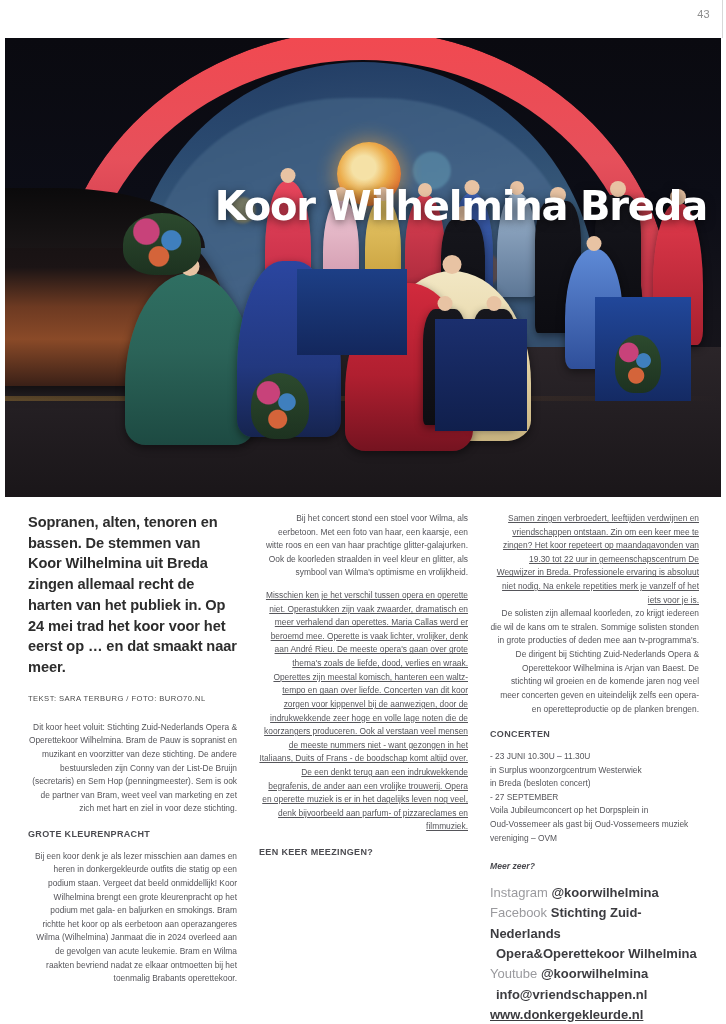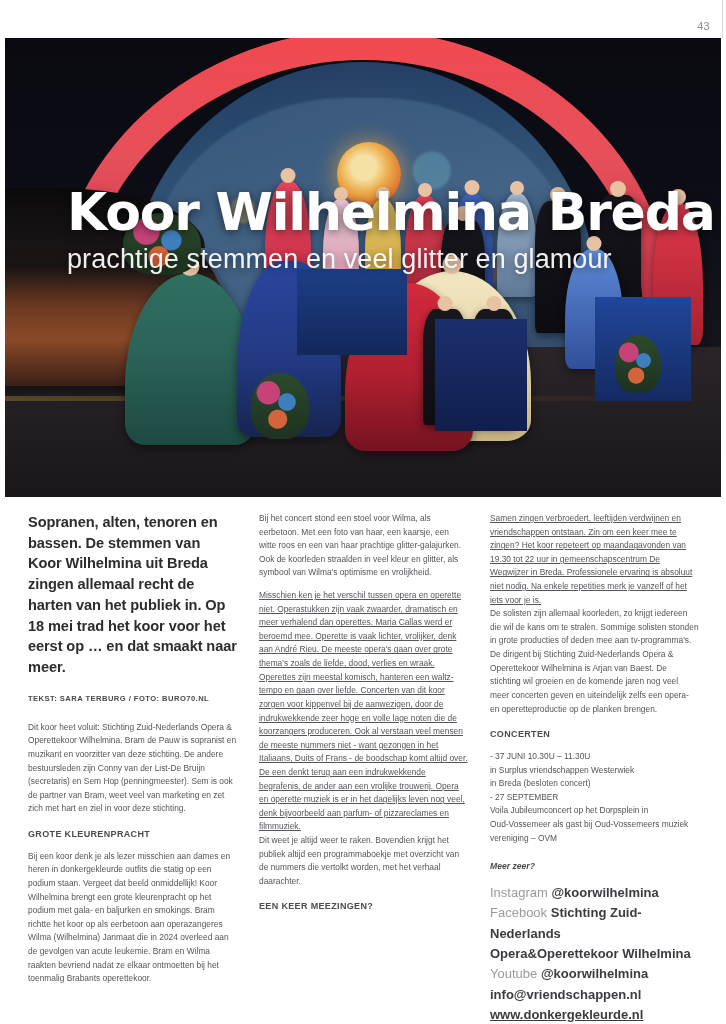--- a/index.html
+++ b/index.html
@@ -20,21 +20,21 @@
     position: relative;
     width: 726px;
     height: 1024px;
     background: #ffffff;
     box-sizing: border-box;
   }
 
   
   .page-number {
     position: absolute;
-    top: 20px;
+    top: 8px;
     right: 16px;
     font-size: 11px;
     font-weight: normal;
     color: #8e8e8e;
     letter-spacing: 0.3px;
   }
   .page-edge {
     position: absolute;
     top: 0;
     right: 3px;
@@ -189,21 +189,21 @@
   
   .hero-title-wrap {
     position: absolute;
     left: 62px;
     top: 148px;
     width: 640px;
     z-index: 5;
   }
   .hero-title {
     font-family: "DejaVu Sans", sans-serif;
-    font-size: 52px;
+    font-size: 40px;
     font-weight: bold;
     color: #ffffff;
     line-height: 1;
     letter-spacing: -1.2px;
     text-shadow: 0 2px 10px rgba(0,0,0,0.55);
     white-space: nowrap;
     text-align: right;
   }
   .hero-subtitle {
     margin-top: 6px;
@@ -235,31 +235,31 @@
   .lead {
     font-size: 14.6px;
     line-height: 1.42;
     font-weight: bold;
     color: #2d2d2d;
     letter-spacing: -0.1px;
     margin: 0 0 16px 0;
   }
   .byline {
     font-size: 7.6px;
-    font-weight: bold;
+    font-weight: normal;
     color: #4a4a4a;
     letter-spacing: 0.45px;
     margin: 0 0 18px 0;
   }
   p.body {
     font-size: 8.4px;
     line-height: 1.62;
     color: #55555a;
     margin: 0 0 9px 0;
-    text-align: left;
+    text-align: right;
   }
   p.body.tight { margin-bottom: 0; text-decoration: underline; }
   h2.section {
     font-size: 9px;
     font-weight: bold;
     color: #4b4b50;
     letter-spacing: 0.35px;
     line-height: 1.42;
     margin: 12px 0 9px 0;
     text-transform: uppercase;
@@ -284,20 +284,21 @@
     line-height: 1.56;
     color: #9a9a9e;
   }
   .contact-line b {
     color: #3c3c40;
     font-weight: bold;
   }
   .contact-line.strong {
     color: #3c3c40;
     font-weight: bold;
+    margin-left: 6px;
   }
   .contact-line.link {
     color: #3c3c40;
     font-weight: bold;
     text-decoration: underline;
   }
 </style>
 </head>
 <body>
 
@@ -376,48 +377,46 @@
     <div class="table-cloth" style="left:430px;bottom:66px;width:92px;height:112px;background:linear-gradient(180deg,#1b2f6e,#101f4c);"></div>
     <div class="table-cloth" style="left:292px;bottom:142px;width:110px;height:86px;background:linear-gradient(180deg,#1d3f86,#13275c);"></div>
     <div class="table-cloth" style="left:590px;bottom:96px;width:96px;height:104px;background:linear-gradient(180deg,#21479a,#142a63);"></div>
 
     <div class="flowers" style="left:118px;bottom:222px;width:78px;height:62px;"></div>
     <div class="flowers" style="left:246px;bottom:58px;width:58px;height:66px;"></div>
     <div class="flowers" style="left:610px;bottom:104px;width:46px;height:58px;"></div>
 
     <div class="hero-title-wrap">
       <div class="hero-title">Koor Wilhelmina Breda</div>
-      <div class="hero-subtitle">prachtige stemmen en veel glitter en glamour</div>
     </div>
   </div>
 
   <div class="columns">
 
     <div class="col">
-      <p class="lead">Sopranen, alten, tenoren en bassen. De stemmen van Koor Wilhelmina uit Breda zingen allemaal recht de harten van het publiek in. Op 18 mei trad het koor voor het eerst op … en dat smaakt naar meer.</p>
+      <p class="lead">Sopranen, alten, tenoren en bassen. De stemmen van Koor Wilhelmina uit Breda zingen allemaal recht de harten van het publiek in. Op 24 mei trad het koor voor het eerst op … en dat smaakt naar meer.</p>
       <p class="byline">TEKST: SARA TERBURG / FOTO: BURO70.NL</p>
       <p class="body">Dit koor heet voluit: Stichting Zuid-Nederlands Opera &amp; Operettekoor Wilhelmina. Bram de Pauw is sopranist en muzikant en voorzitter van deze stichting. De andere bestuursleden zijn Conny van der List-De Bruijn (secretaris) en Sem Hop (penningmeester). Sem is ook de partner van Bram, weet veel van marketing en zet zich met hart en ziel in voor deze stichting.</p>
       <h2 class="section">GROTE KLEURENPRACHT</h2>
       <p class="body">Bij een koor denk je als lezer misschien aan dames en heren in donkergekleurde outfits die statig op een podium staan. Vergeet dat beeld onmiddellijk! Koor Wilhelmina brengt een grote kleurenpracht op het podium met gala- en baljurken en smokings. Bram richtte het koor op als eerbetoon aan operazangeres Wilma (Wilhelmina) Janmaat die in 2024 overleed aan de gevolgen van acute leukemie. Bram en Wilma raakten bevriend nadat ze elkaar ontmoetten bij het toenmalig Brabants operettekoor.</p>
     </div>
 
     <div class="col">
       <p class="body">Bij het concert stond een stoel voor Wilma, als eerbetoon. Met een foto van haar, een kaarsje, een witte roos en een van haar prachtige glitter-galajurken. Ook de koorleden straalden in veel kleur en glitter, als symbool van Wilma's optimisme en vrolijkheid.</p>
       <p class="body tight">Misschien ken je het verschil tussen opera en operette niet. Operastukken zijn vaak zwaarder, dramatisch en meer verhalend dan operettes. Maria Callas werd er beroemd mee. Operette is vaak lichter, vrolijker, denk aan André Rieu. De meeste opera's gaan over grote thema's zoals de liefde, dood, verlies en wraak. Operettes zijn meestal komisch, hanteren een waltz-tempo en gaan over liefde. Concerten van dit koor zorgen voor kippenvel bij de aanwezigen, door de indrukwekkende zeer hoge en volle lage noten die de koorzangers produceren. Ook al verstaan veel mensen de meeste nummers niet - want gezongen in het Italiaans, Duits of Frans - de boodschap komt altijd over. De een denkt terug aan een indrukwekkende begrafenis, de ander aan een vrolijke trouwerij. Opera en operette muziek is er in het dagelijks leven nog veel, denk bijvoorbeeld aan parfum- of pizzareclames en filmmuziek.</p>
-      <p class="body">Dit weet je altijd weer te raken. Bovendien krijgt het publiek altijd een programmaboekje met overzicht van de nummers die vertolkt worden, met het verhaal daarachter.</p>
       <h2 class="section">EEN KEER MEEZINGEN?</h2>
     </div>
 
     <div class="col">
       <p class="body tight">Samen zingen verbroedert, leeftijden verdwijnen en vriendschappen ontstaan. Zin om een keer mee te zingen? Het koor repeteert op maandagavonden van 19.30 tot 22 uur in gemeenschapscentrum De Wegwijzer in Breda. Professionele ervaring is absoluut niet nodig. Na enkele repetities merk je vanzelf of het iets voor je is.</p>
       <p class="body">De solisten zijn allemaal koorleden, zo krijgt iedereen die wil de kans om te stralen. Sommige solisten stonden in grote producties of deden mee aan tv-programma's. De dirigent bij Stichting Zuid-Nederlands Opera &amp; Operettekoor Wilhelmina is Arjan van Baest. De stichting wil groeien en de komende jaren nog veel meer concerten geven en uiteindelijk zelfs een opera- en operetteproductie op de planken brengen.</p>
       <h2 class="section">CONCERTEN</h2>
       <div class="concert-list">
-        <div class="concert-line">- 37 JUNI 10.30U – 11.30U</div>
-        <div class="concert-line">in Surplus vriendschappen Westerwiek</div>
+        <div class="concert-line">- 23 JUNI 10.30U – 11.30U</div>
+        <div class="concert-line">in Surplus woonzorgcentrum Westerwiek</div>
         <div class="concert-line">in Breda (besloten concert)</div>
         <div class="concert-line">- 27 SEPTEMBER</div>
         <div class="concert-line">Voila Jubileumconcert op het Dorpsplein in</div>
         <div class="concert-line">Oud-Vossemeer als gast bij Oud-Vossemeers muziek</div>
         <div class="concert-line">vereniging – OVM</div>
       </div>
       <div class="meer-weten">Meer zeer?</div>
       <div class="contact-line">
         <span>Instagram</span>
         <b>@koorwilhelmina</b>

